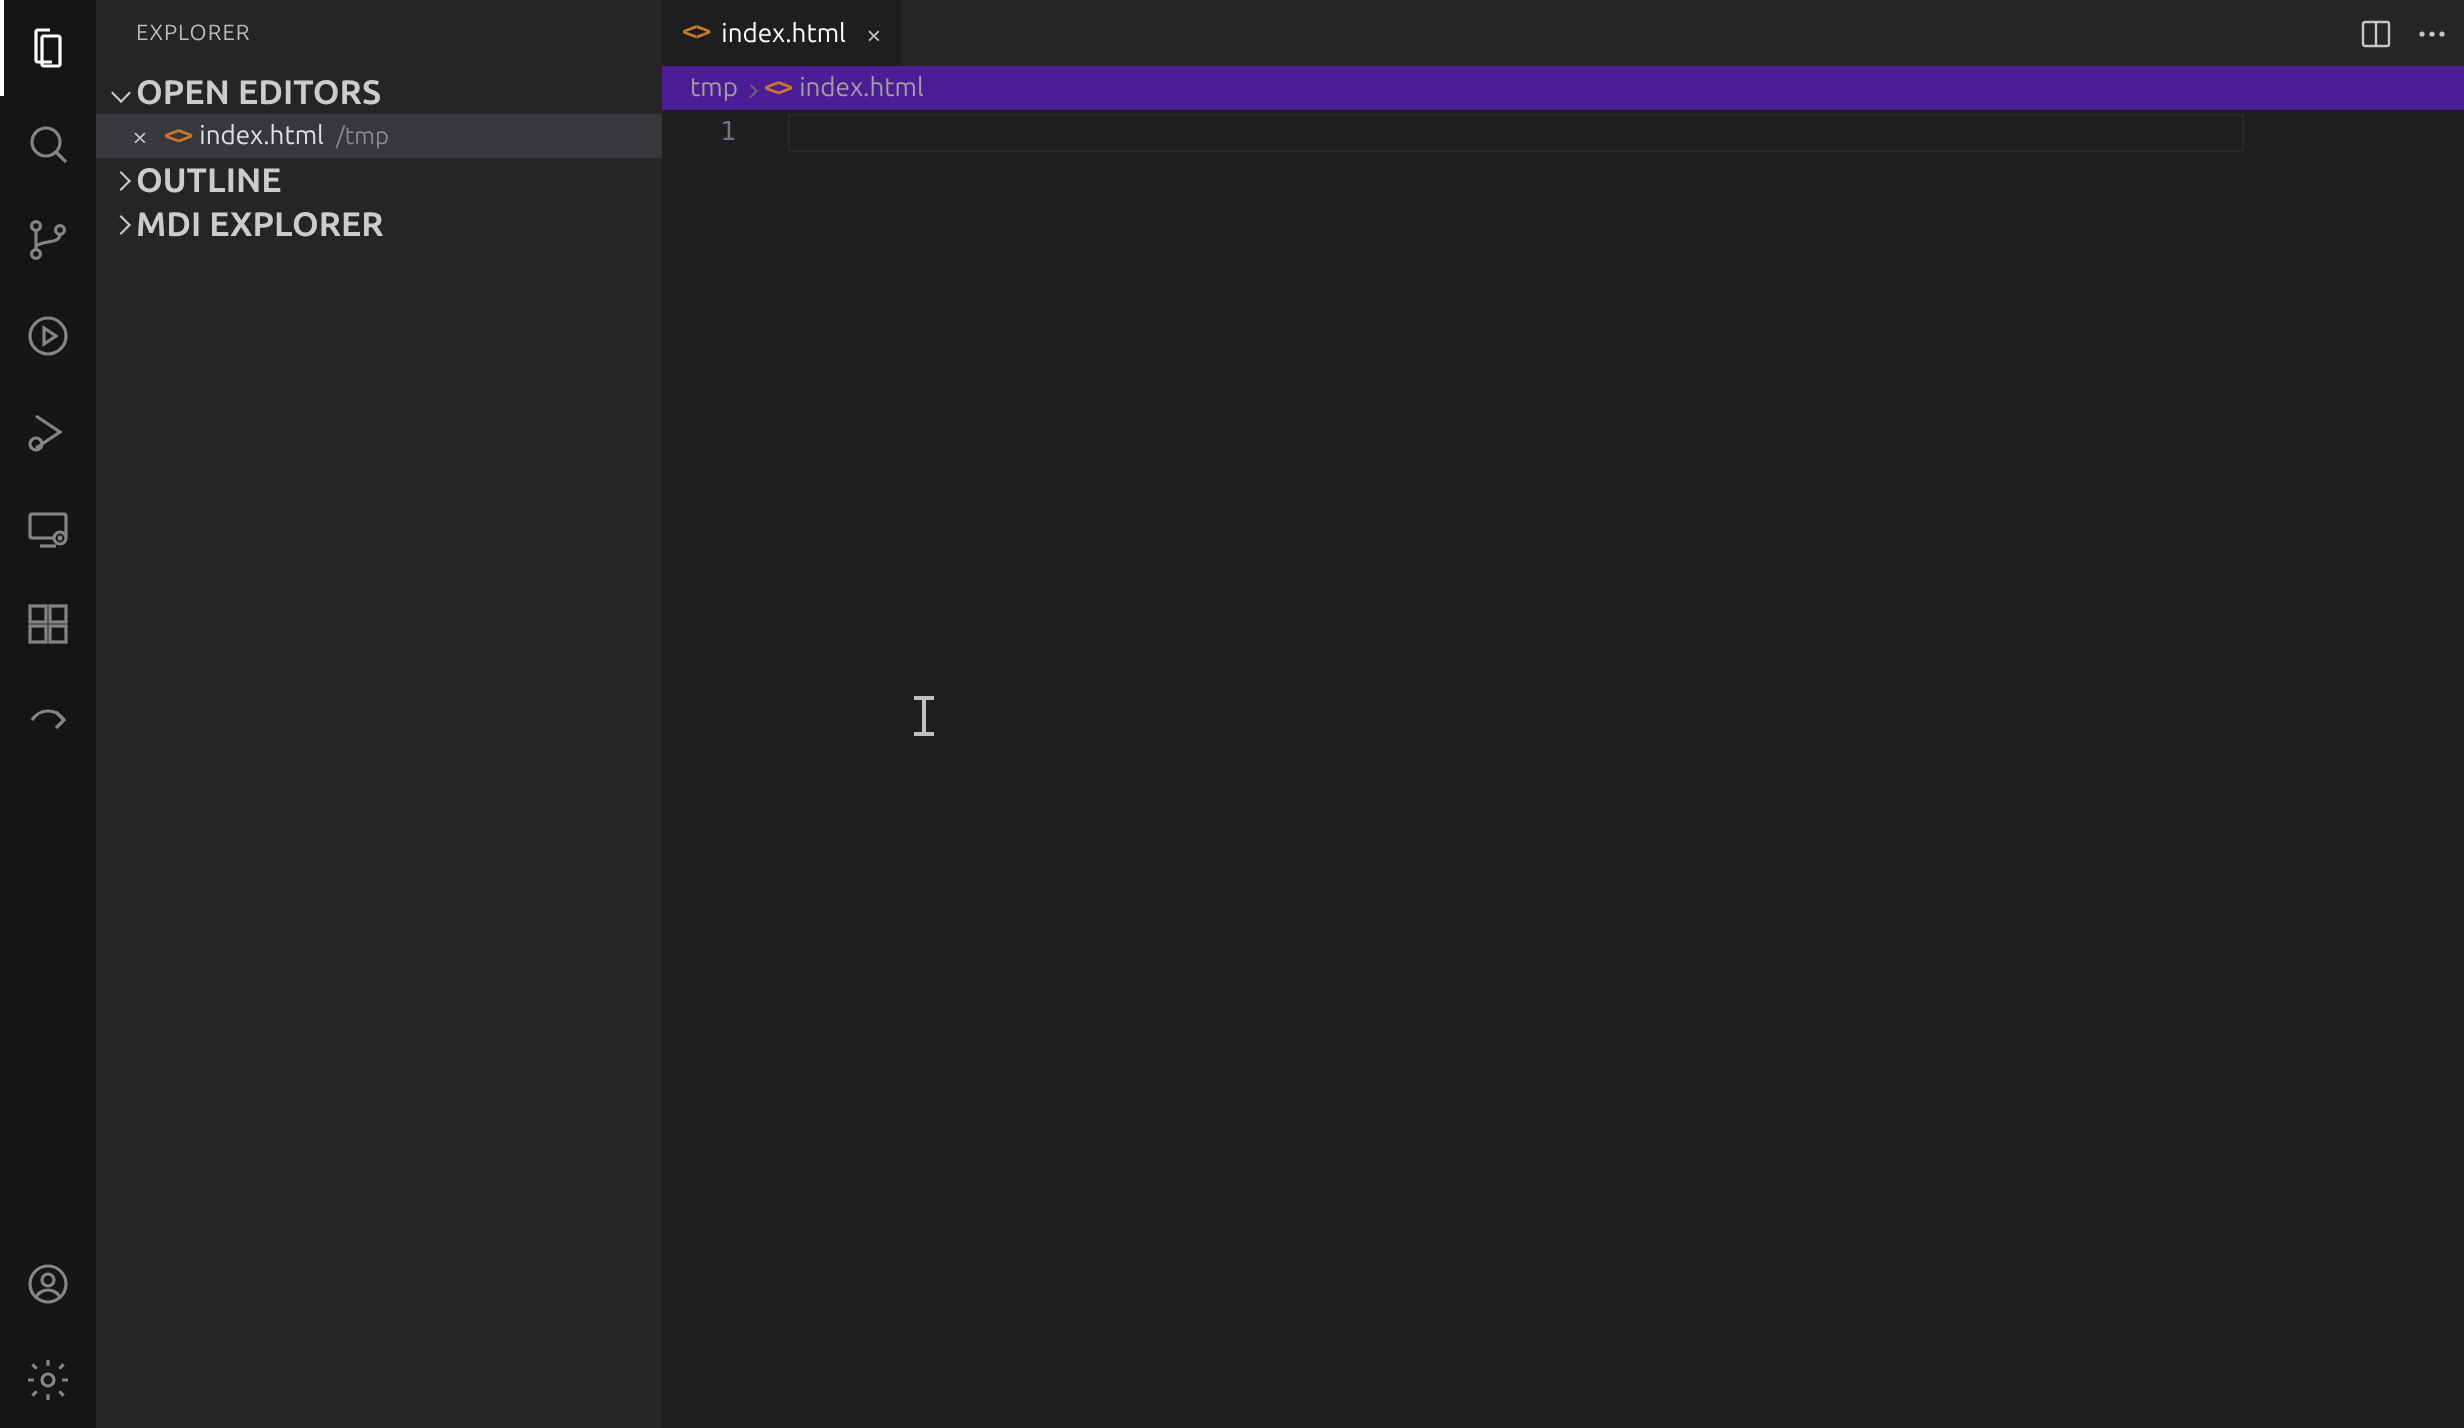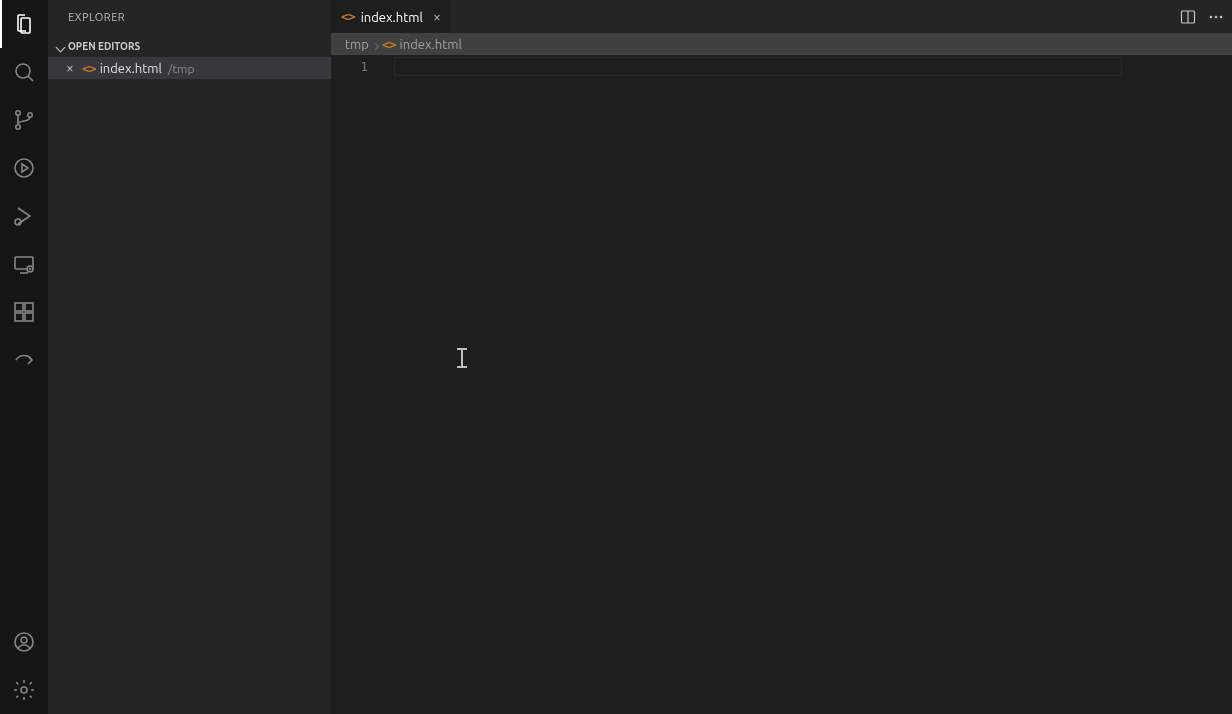--- a/index.html
+++ b/index.html
@@ -10,40 +10,40 @@
   .activity-bar { width:48px; background:#151515; display:flex; flex-direction:column; justify-content:space-between; }
   .activity-top,.activity-bottom { display:flex; flex-direction:column; }
   .activity-item { width:48px; height:48px; display:flex; align-items:center; justify-content:center; color:#858585; cursor:pointer; position:relative; }
   .activity-item.active { color:#fff; }
   .activity-item.active::before { content:""; position:absolute; left:0; top:0; width:2px; height:100%; background:#fff; }
   .activity-item svg { width:24px; height:24px; }
 
   
   .side-bar { width:283px; background:#252526; display:flex; flex-direction:column; }
   .side-title { height:35px; line-height:35px; padding-left:20px; font-size:11px; letter-spacing:.5px; color:#bbbbbb; text-transform:uppercase; }
-  .panel-header { height:22px; display:flex; align-items:center; padding-left:4px; font-size:10px; font-weight:700; color:#ccc; cursor:pointer; text-transform:uppercase; }
+  .panel-header { height:22px; display:flex; align-items:center; padding-left:4px; font-size:17px; font-weight:700; color:#ccc; cursor:pointer; text-transform:uppercase; }
   .panel-header .twisty { width:16px; text-align:center; font-size:12px; color:#ccc; }
   .open-editor-item { height:22px; display:flex; align-items:center; padding-left:14px; background:#37373d; color:#e0e0e0; }
   .open-editor-item .close { width:16px; text-align:center; color:#c5c5c5; cursor:pointer; font-size:14px; line-height:14px; }
   .open-editor-item .file-icon { margin:0 4px 0 4px; display:flex; align-items:center; }
   .open-editor-item .dim { color:#8a8a8a; margin-left:6px; font-size:12px;text-align:center; }
 
   
   .editor-group { flex:1; display:flex; flex-direction:column; background:#1e1e1e; }
   .tabs-row { height:33px; background:#252526; display:flex; align-items:stretch; }
   .tab { display:flex; align-items:center; padding:0 10px; background:#1e1e1e; color:#fff; border-right:1px solid #252526; min-width:120px; position:relative; cursor:pointer; }
   .tab .file-icon { margin-right:6px; display:flex; align-items:center; }
   .tab .close { margin-left:10px; color:#c5c5c5; cursor:pointer; font-size:14px; }
   .tabs-spacer { flex:1; background:#252526; }
   .tabs-actions { display:flex; align-items:center; padding:0 8px; gap:12px; color:#c5c5c5; }
   .tabs-actions .act { cursor:pointer; display:flex; align-items:center; }
   .tabs-actions svg { width:16px; height:16px; }
 
   
-  .breadcrumbs { height:22px; display:flex; align-items:center; padding-left:14px; color:#a0a0a0; font-size:13px; background:#404040; }
+  .breadcrumbs { height:22px; display:flex; align-items:center; padding-left:14px; color:#a0a0a0; font-size:13px; background:#4c1d95; }
   .breadcrumbs .sep { margin:0 4px; color:#666; font-size:13px; }
   .breadcrumbs .file-icon { margin:0 4px 0 0; display:flex; align-items:center; }
   .breadcrumbs span { cursor:pointer; }
 
   
   .editor-body { flex:1; display:flex; background:#1e1e1e; position:relative; }
   .gutter { width:55px; text-align:right; padding-right:18px; padding-top:2px; color:#6e7681; font-family:Menlo,Consolas,monospace; font-size:13px; line-height:19px; user-select:none; }
   .code-area { flex:1; position:relative; font-family:Menlo,Consolas,monospace; font-size:13px; line-height:19px; padding-top:2px; cursor:text; }
   .line-hl { position:absolute; left:8px; right:110px; top:2px; height:19px; border:1px solid #282828; box-sizing:border-box; }
   .minimap { position:absolute; right:0; top:0; width:110px; height:100%; }
@@ -150,20 +150,28 @@
     </div>
     <div class="open-editor-item">
       <span class="close">×</span>
       <span class="file-icon">
           <span class="code-glyph">&lt;&gt;</span>
         </span>
       <span>index.html</span>
       <span class="dim">/tmp</span>
     </div>
 
+    <div class="panel-header">
+      <span class="twisty"><span class="chevron right"></span></span>
+      <span>OUTLINE</span>
+    </div>
+    <div class="panel-header">
+      <span class="twisty"><span class="chevron right"></span></span>
+      <span>MDI EXPLORER</span>
+    </div>
   </div>
 
   <div class="editor-group">
     <div class="tabs-row">
       <div class="tab">
         <span class="file-icon">
             <span class="code-glyph">&lt;&gt;</span>
           </span>
         <span>index.html</span>
         <span class="close">×</span>

